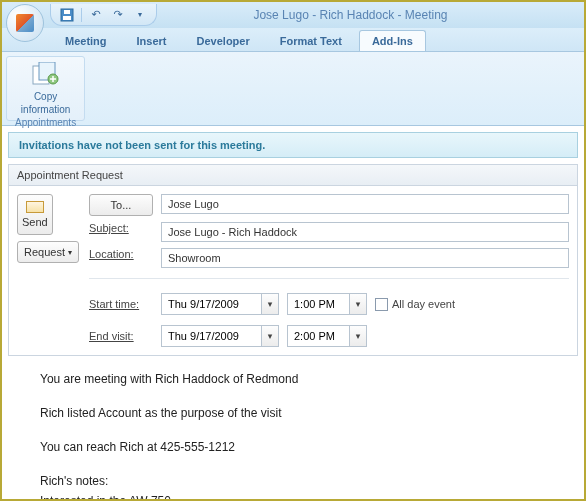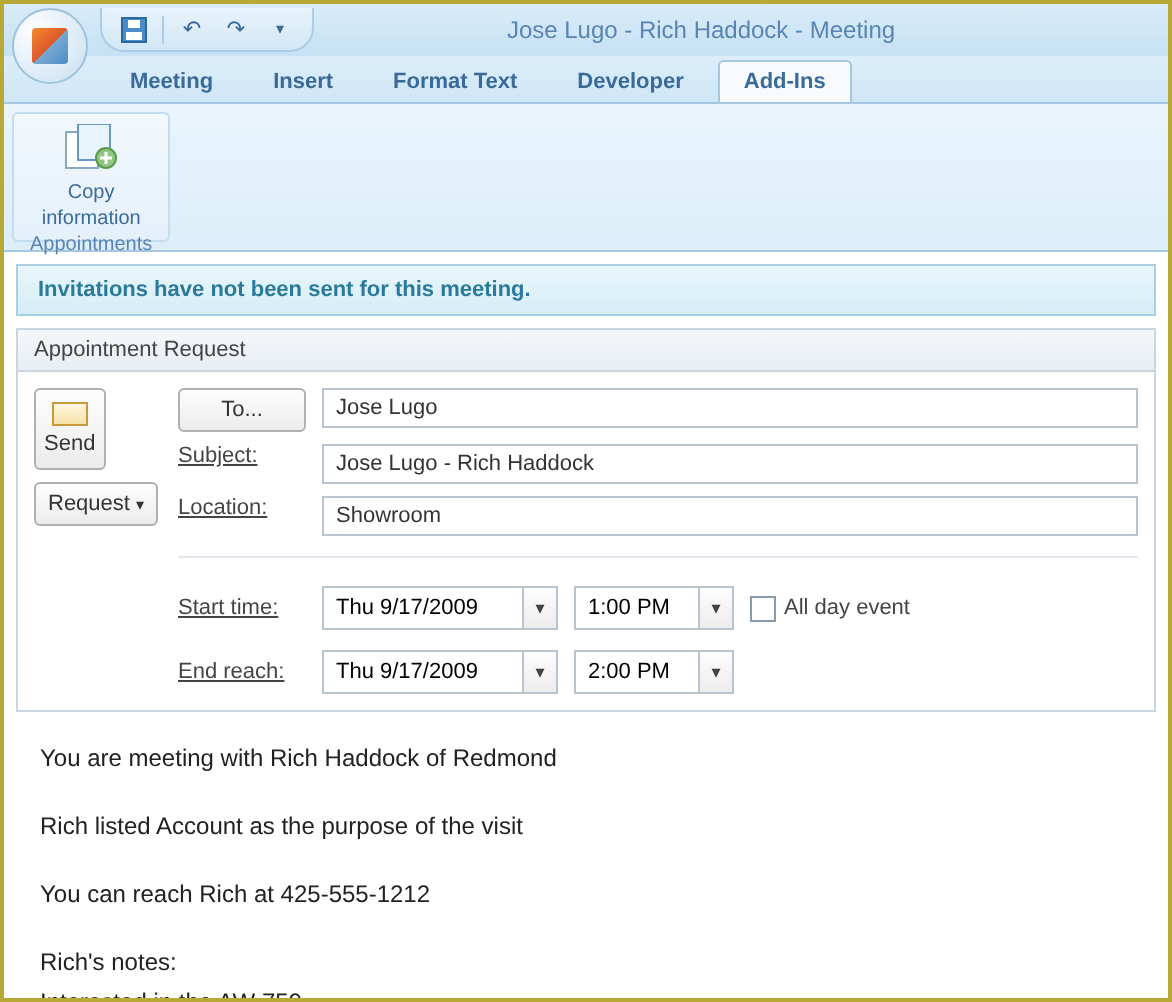--- a/index.html
+++ b/index.html
@@ -34,21 +34,21 @@
 .time-row { display:flex; align-items:center; gap:8px; margin-top:4px;}
 .time-row .field-label { width:64px;}
 .combo { display:flex; align-items:center;}
 .combo-input { border:1px solid #b8c4d0; border-right:none; padding:3px 6px; font-size:11px; height:22px; background:#fff;}
 .combo-btn { width:18px; height:22px; border:1px solid #b8c4d0; background:linear-gradient(#fdfdfd,#ececec); display:flex; align-items:center; justify-content:center; font-size:9px; cursor:pointer;}
 .date-input { width:100px;}
 .hour-input { width:62px;}
 .checkbox-wrap { display:flex; align-items:center; gap:4px; font-size:11px; color:#444;}
 .checkbox { width:13px; height:13px; border:1px solid #8a9aad; background:#fff;}
 .body-area { padding:14px 18px; font-size:12px; color:#222; line-height:1.5;}
-.body-area p { margin-bottom:16px;}
+.body-area p { margin-bottom:16px;margin-left:20px;}
 hr.subtle { border:none; border-top:1px solid #e0e6ec; margin:4px 0;}
 </style>
 </head>
 <body>
 
 <div class="window">
 
   <div class="orb">
     <div class="orb-inner"></div>
   </div>
@@ -66,22 +66,22 @@
       <span class="qat-icon">↶</span>
       <span class="qat-icon">↷</span>
       <span class="qat-icon" style="font-size:8px;">▾</span>
     </div>
     <div class="title-text">Jose Lugo - Rich Haddock - Meeting</div>
   </div>
 
   <div class="tabs">
     <div class="tab">Meeting</div>
     <div class="tab">Insert</div>
+    <div class="tab">Developer</div>
     <div class="tab">Format Text</div>
-    <div class="tab">Developer</div>
     <div class="tab active">Add-Ins</div>
   </div>
 
   <div class="ribbon">
     <div class="ribbon-group">
       <div class="ribbon-btn">
         <div class="ribbon-icon">
           <svg width="30" height="26" viewBox="0 0 30 26">
             <rect x="2" y="4" width="16" height="18" fill="#fff" stroke="#8aa8c0"></rect>
             <rect x="8" y="0" width="16" height="18" fill="#e8f4fc" stroke="#6a98c0"></rect>
@@ -138,21 +138,21 @@
           <div class="combo-btn">
               <span>▾</span>
             </div>
         </div>
         <label class="checkbox-wrap">
           <span class="checkbox"></span>
           <span>All day event</span>
         </label>
       </div>
       <div class="time-row">
-        <div class="field-label">End reach:</div>
+        <div class="field-label">End visit:</div>
         <div class="combo">
           <input class="combo-input date-input" value="Thu 9/17/2009" style="">
           <div class="combo-btn">
               <span>▾</span>
             </div>
         </div>
         <div class="combo">
           <input class="combo-input hour-input" value="2:00 PM" style="">
           <div class="combo-btn">
               <span>▾</span>

